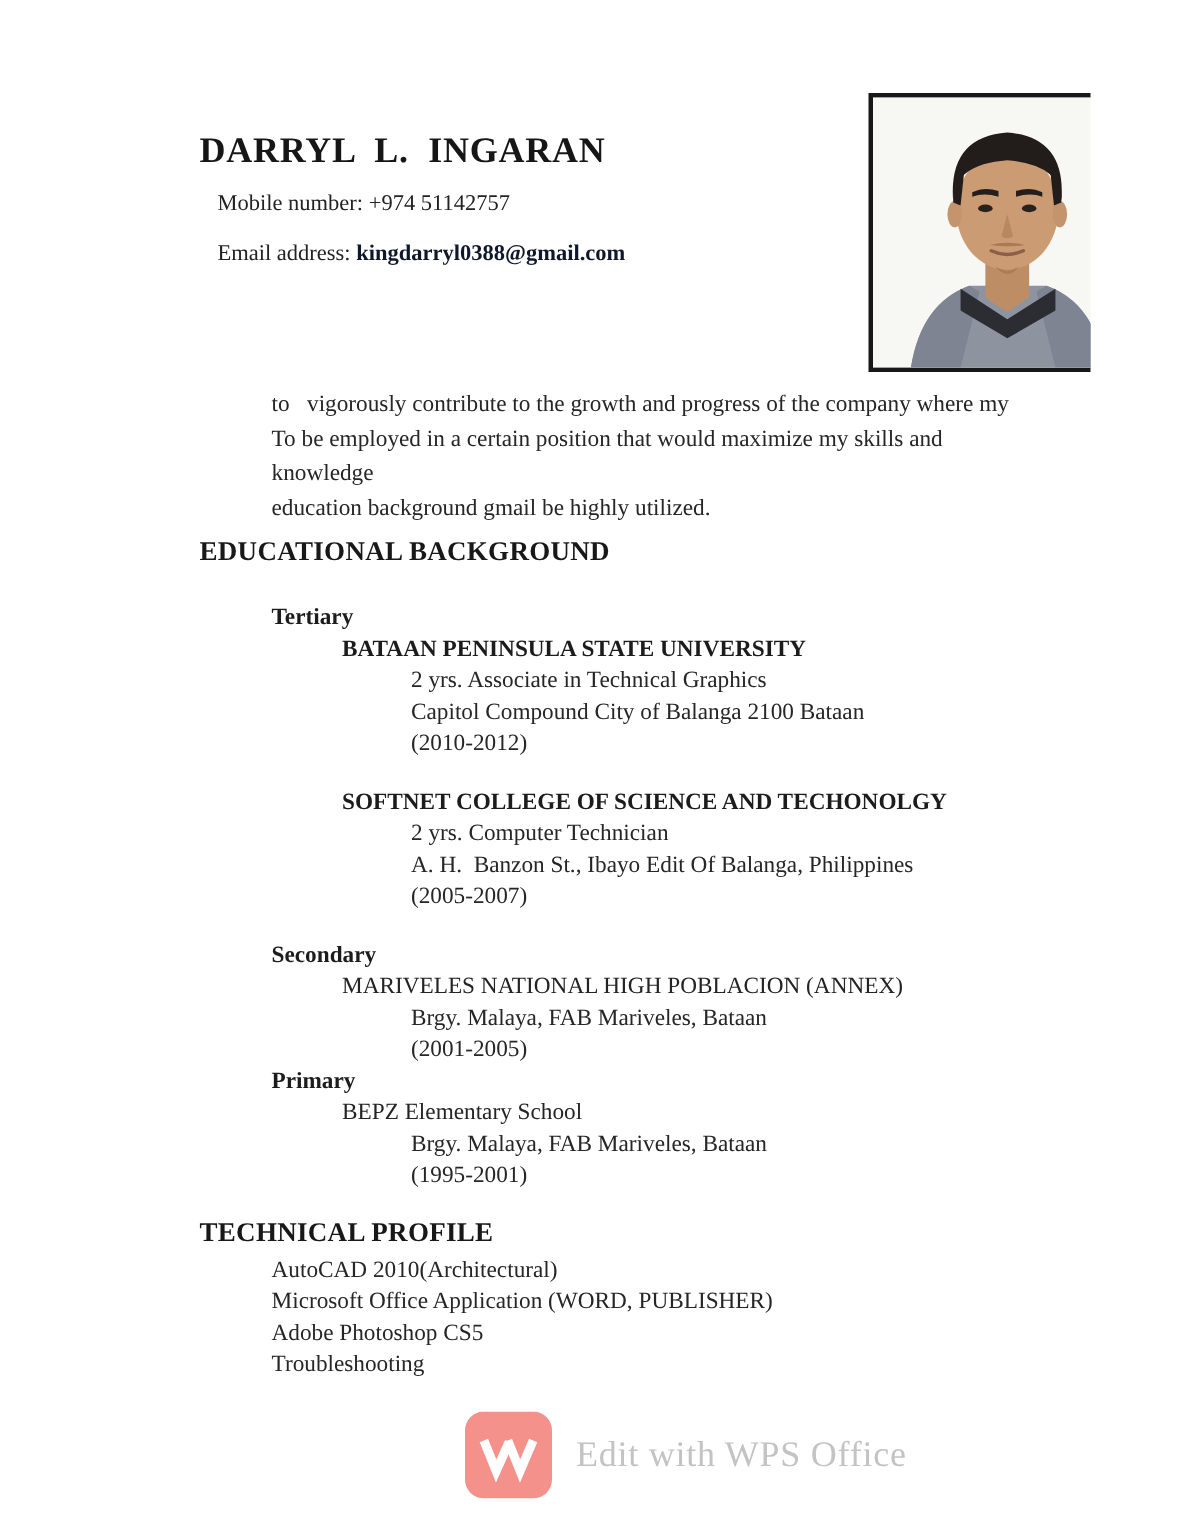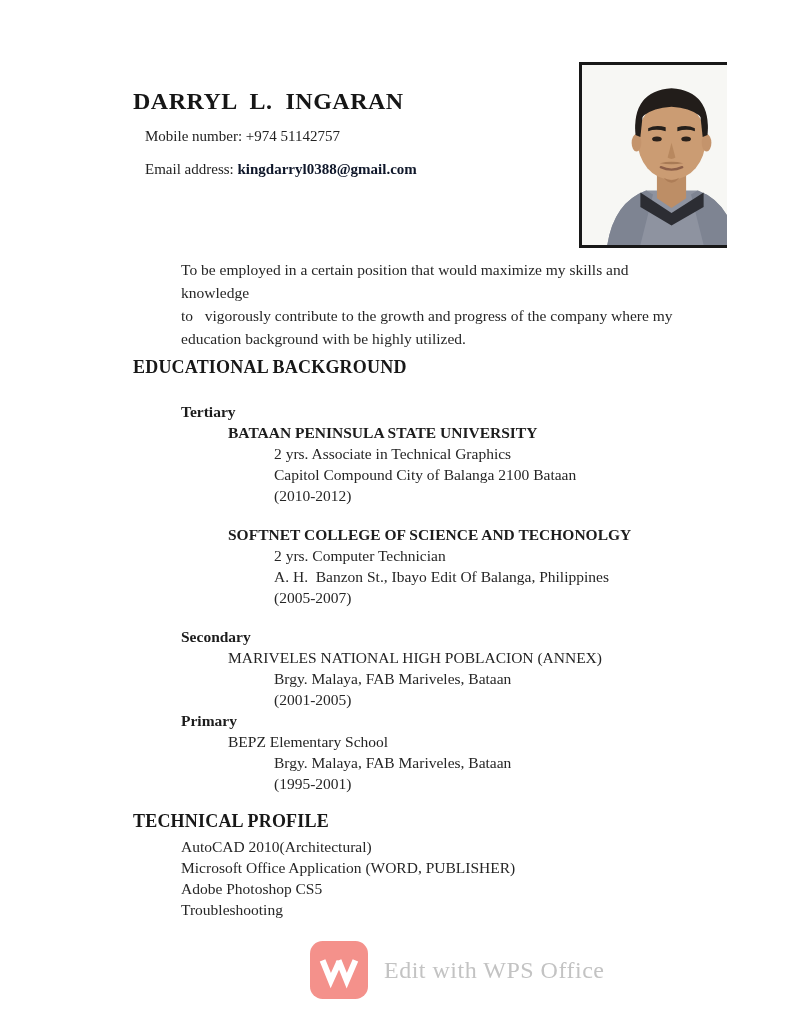--- a/index.html
+++ b/index.html
@@ -100,23 +100,23 @@
       <path d="M80 101 Q92 98 104 101 Q92 103 80 101 Z" fill="#a87a55"></path>
 
       <path d="M81 105 Q92 110 103 105" stroke="#8d5f49" stroke-width="2.4" fill="none" stroke-linecap="round"></path>
 
       <path d="M84 116 Q92 121 100 116 Q92 126 84 116 Z" fill="#ad7d57"></path>
     </svg>
   </div>
 
   <section class="section objective-sec">
     <div class="objective-para">
+      <span class="pline">to   vigorously contribute to the growth and progress of the company where my</span>
       <span class="pline">To be employed in a certain position that would maximize my skills and knowledge</span>
-      <span class="pline">to   vigorously contribute to the growth and progress of the company where my</span>
-      <span class="pline">education background with be highly utilized.</span>
+      <span class="pline">education background gmail be highly utilized.</span>
     </div>
   </section>
 
   <section class="section education-sec">
     <h2 class="sec-heading">EDUCATIONAL BACKGROUND</h2>
 
     <div class="level-label first-level">Tertiary</div>
 
     <div>
       <div class="school-name bold">BATAAN PENINSULA STATE UNIVERSITY</div>

